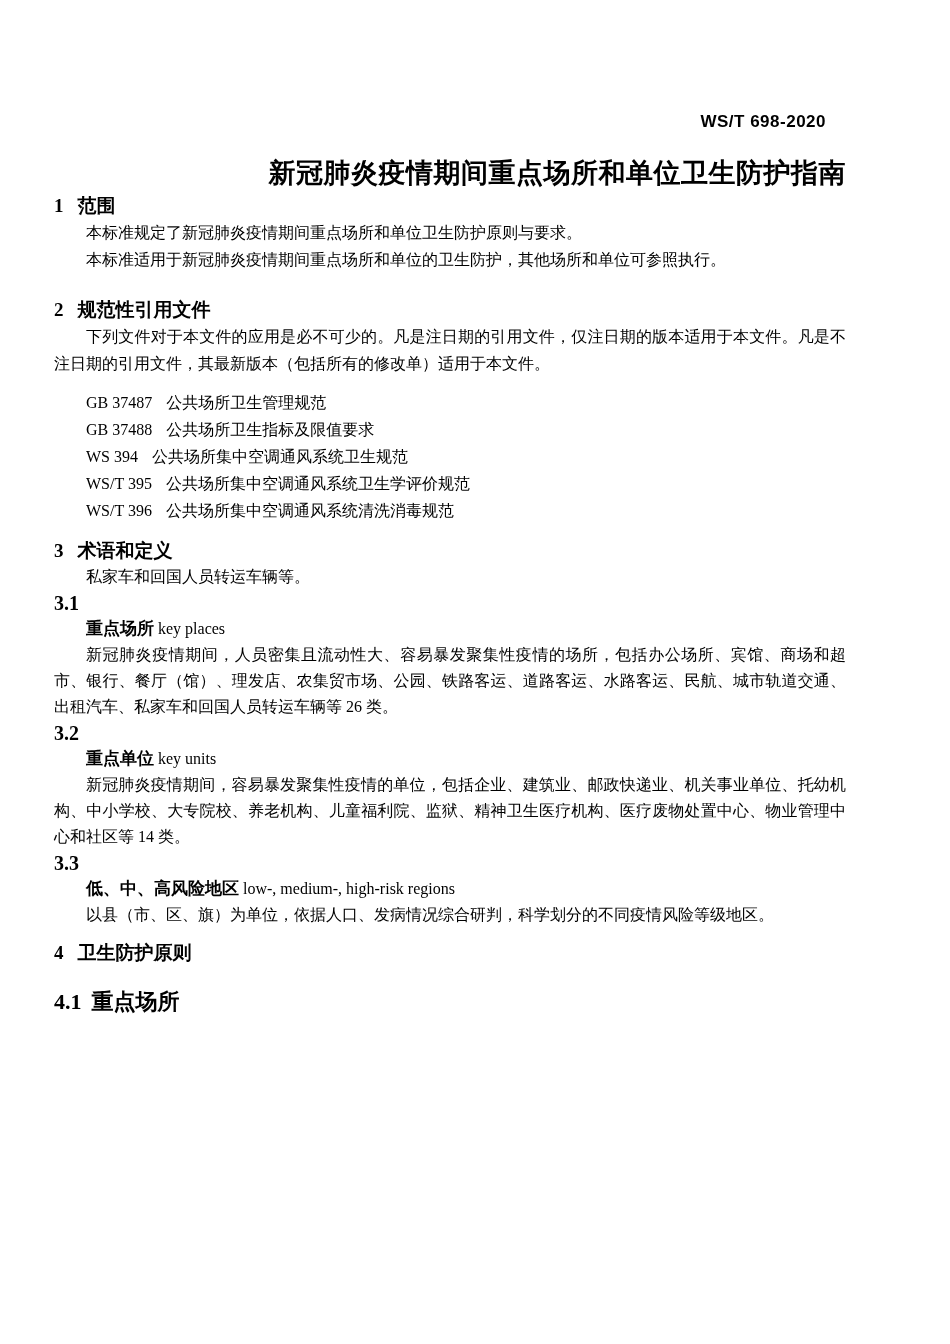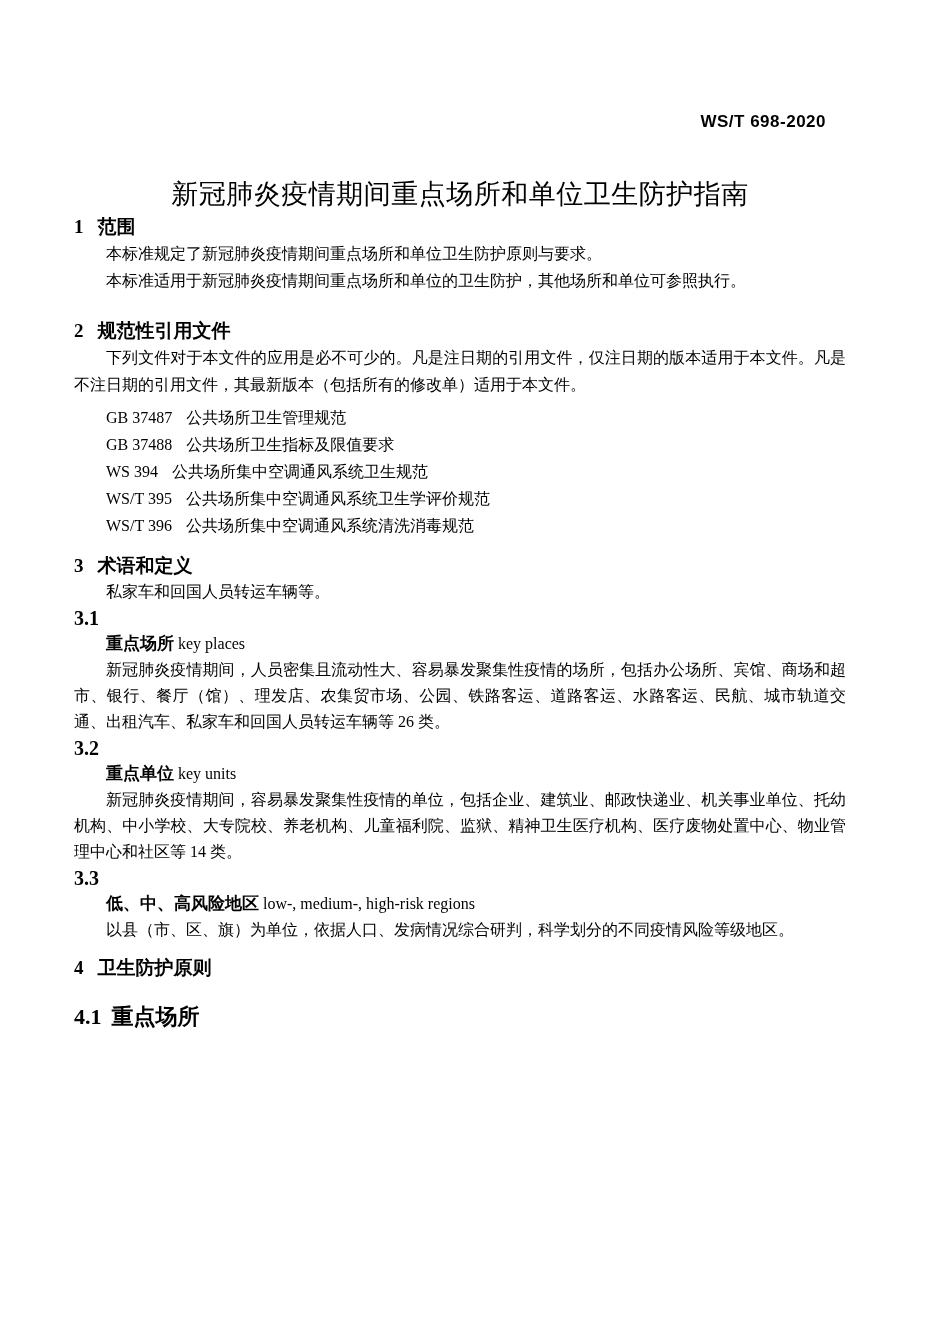--- a/index.html
+++ b/index.html
@@ -7,40 +7,40 @@
     padding: 0;
     background: #ffffff;
   }
   .page {
     position: relative;
     width: 950px;
     height: 1147px;
     box-sizing: border-box;
     background: #ffffff;
     color: #000000;
-    padding: 112px 104px 0 74px;
+    padding: 112px 104px 0 54px;
     font-family: "Liberation Serif", "DejaVu Serif", serif;
     font-size: 16px;
     overflow: hidden;
   }
   .doc-number {
     position: absolute;
     top: 112px;
     right: 124px;
     font-family: "Liberation Sans", "DejaVu Sans", sans-serif;
     font-size: 17px;
     font-weight: bold;
     letter-spacing: 0.5px;
   }
   .doc-title {
-    margin: 62px 0 0 0;
-    text-align: center;
+    margin: 41px 0 0 0;
+    text-align: right;
     font-family: "Liberation Sans", "DejaVu Sans", sans-serif;
     font-size: 27px;
-    font-weight: normal;
+    font-weight: bold;
     line-height: 40px;
     letter-spacing: 0.5px;
   }
   .sec-heading {
     margin: 0;
     font-family: "Liberation Sans", "DejaVu Sans", sans-serif;
     font-size: 19px;
     font-weight: bold;
     line-height: 26px;
   }
@@ -64,21 +64,21 @@
   p.body-par {
     margin: 0;
     line-height: 27px;
     text-align: justify;
     text-indent: 2em;
   }
   .h1-top { }
   .m-after-heading { margin-top: 19px; }
   .s2-heading { margin-top: 24px; }
   .s2-intro { margin-top: 23px; }
-  .ref-list { margin-top: 6px; }
+  .ref-list { margin-top: 12px; }
   .ref-item {
     line-height: 27px;
     padding-left: 2em;
   }
   .ref-item .ref-name { margin-left: 14px; }
   .s3-heading { margin-top: 14px; }
   .s3 p.body-par, .s3 .line26 { line-height: 26px; }
   .term-num {
     font-weight: bold;
     line-height: 26px;

